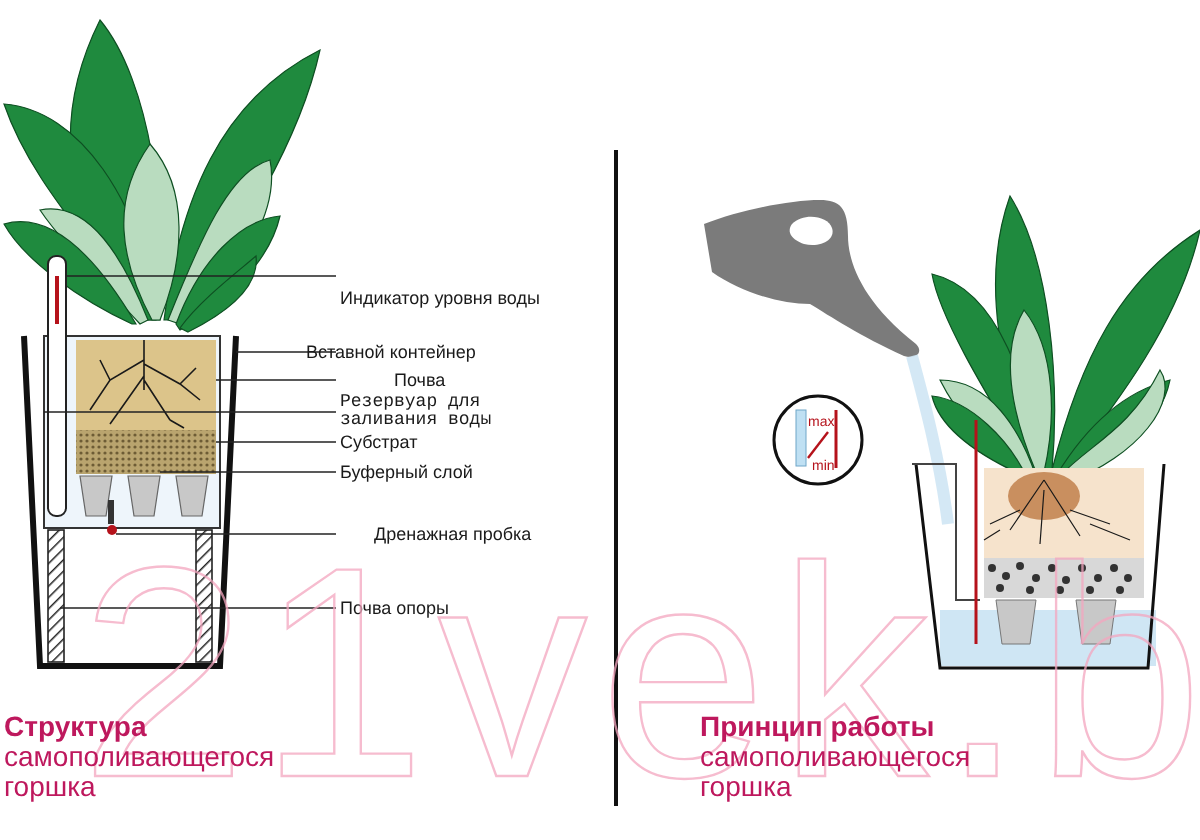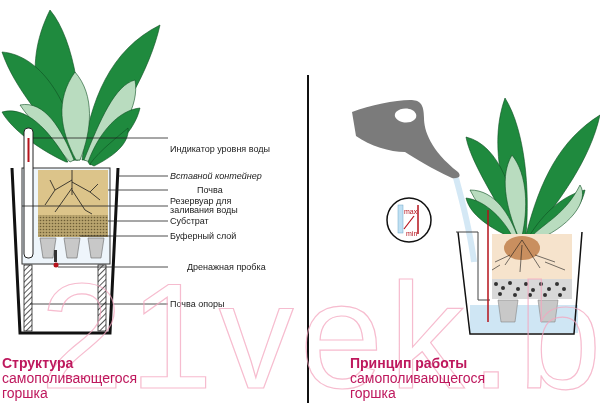--- a/index.html
+++ b/index.html
@@ -133,23 +133,23 @@
     </g>
     <path d="M458 232 L470 334 L574 334 L582 232" fill="none" stroke="#111" stroke-width="1.5"></path>
     <path d="M456 232 L478 232 L478 300 L490 300" fill="none" stroke="#444" stroke-width="1"></path>
     <line x1="488" y1="210" x2="488" y2="322" stroke="#b5121b" stroke-width="1.5"></line>
   </g>
 </svg>
 
 <div class="divider"></div>
 
 <div class="label" style="left:170px;top:145px;">Индикатор уровня воды</div>
-<div class="label" style="left:170px;top:172px;font-style:italic;">Вставной контейнер</div>
+<div class="label" style="left:153px;top:172px;">Вставной контейнер</div>
 <div class="label" style="left:170px;top:186px;margin-left:27px;">Почва</div>
-<div class="label" style="left:170px;top:197px;white-space:pre;">Резервуар для
+<div class="label" style="left:170px;top:197px;white-space:pre;font-family:Liberation Mono, monospace;">Резервуар для
 заливания воды</div>
 <div class="label" style="left:170px;top:217px;text-align:right;">Субстрат</div>
 <div class="label" style="left:170px;top:232px;">Буферный слой</div>
 <div class="label" style="left:170px;top:263px;margin-left:17px;">Дренажная пробка</div>
 <div class="label" style="left:170px;top:300px;">Почва опоры</div>
 
 <div class="label" style="left:404px;top:207px;font-size:7px;color:#b5121b;">max</div>
 <div class="label" style="left:406px;top:229px;font-size:7px;color:#b5121b;">min</div>
 
 <div class="watermark">21vek.by</div>

